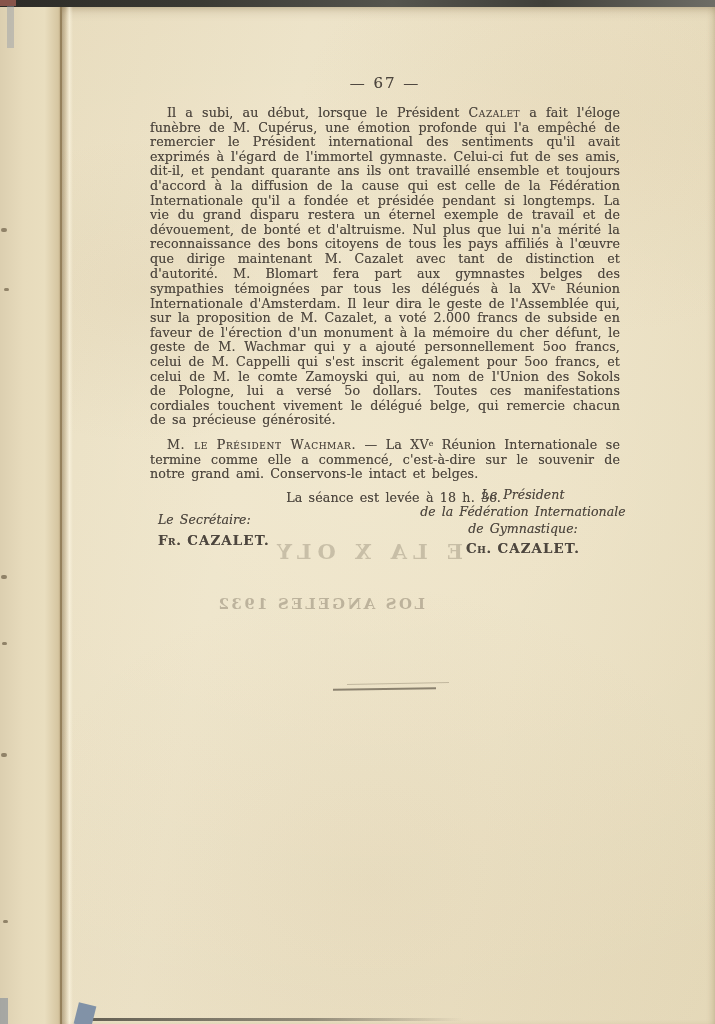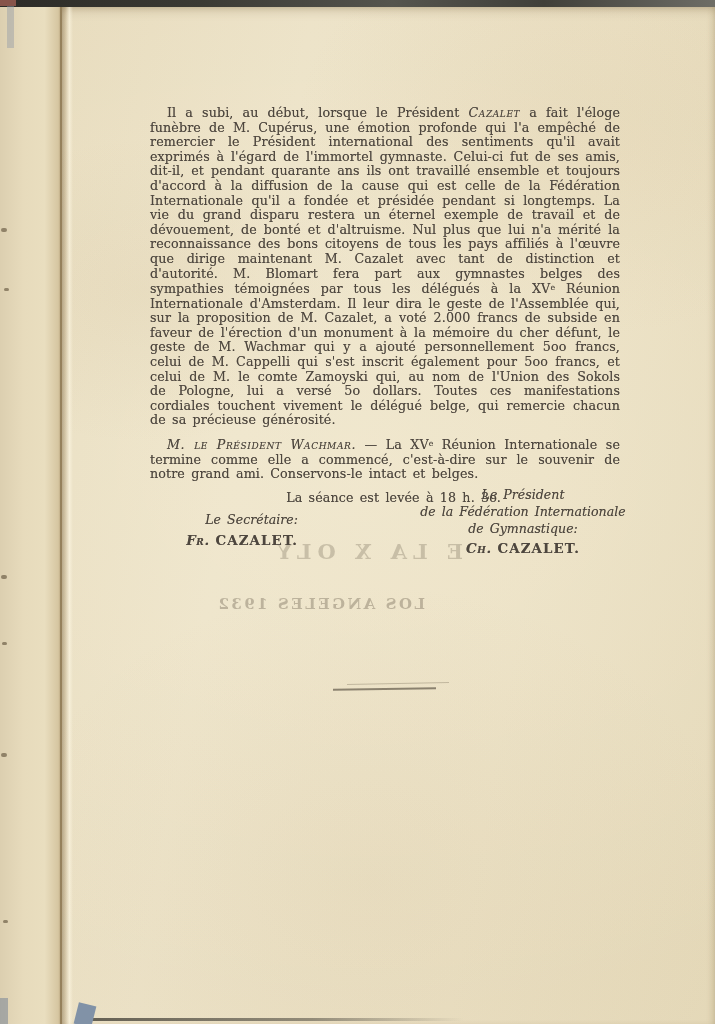--- a/index.html
+++ b/index.html
@@ -43,24 +43,24 @@
     position:absolute; left:150px; top:74px; width:470px;
     text-align:center; font-size:15px; letter-spacing:2px;
   }
   .body-text { position:absolute; left:150px; top:106px; width:470px; }
   .para {
     font-size:12.7px; line-height:14.6px; text-align:justify;
     text-indent:17px; word-spacing:2.1px; letter-spacing:.1px;
     margin:0 0 9px 0;
   }
   .para.no-justify { text-align:center; }
-  .seg-smallcaps { font-variant:small-caps; letter-spacing:.6px;font-style:italic; }
+  .seg-smallcaps { font-variant:small-caps; letter-spacing:.6px; }
   .seg-sup { font-size:.62em; vertical-align:.38em; }
   
-  .sig-left  { position:absolute; left:158px; top:512px; width:140px; text-align:right; }
+  .sig-left  { position:absolute; left:158px; top:512px; width:140px; text-align:left; }
   .sig-right { position:absolute; left:418px; top:487px; width:210px; text-align:center; }
   .sig-role  { font-style:italic; font-size:12.6px; line-height:16.8px; word-spacing:2px; }
   .sig-name  { font-size:13.4px; font-weight:700; letter-spacing:1.1px; margin-top:3px; }
   .sig-name .seg-smallcaps { font-weight:700; }
   
   .mirror { position:absolute; transform:scaleX(-1); font-family:"DejaVu Serif","Liberation Serif",serif; font-weight:600; white-space:nowrap; }
   .mirror-1 { left:228px; top:539px; width:235px; font-size:21px; letter-spacing:6px; color:rgba(100,89,72,.28); }
   .mirror-2 { left:245px; top:595px; width:180px; font-size:15px; letter-spacing:2.5px; color:rgba(100,89,72,.36); }
   
   .rule-main  { position:absolute; left:333px; top:688px; width:103px; height:2px; background:rgba(74,65,52,.6); transform:rotate(-.7deg); }
@@ -81,20 +81,21 @@
   <div class="bottom-blue"></div>
   <div class="bottom-blue2"></div>
 
   <div class="stitch" style="left:1px; top:228px; width:6px; height:4px;"></div>
   <div class="stitch" style="left:4px; top:288px; width:5px; height:3px;"></div>
   <div class="stitch" style="left:1px; top:575px; width:6px; height:4px;"></div>
   <div class="stitch" style="left:2px; top:642px; width:5px; height:3px;"></div>
   <div class="stitch" style="left:1px; top:753px; width:6px; height:4px;"></div>
   <div class="stitch" style="left:3px; top:920px; width:5px; height:3px;"></div>
 
+  <div class="page-number ink">— 67 —</div>
 
   <div class="body-text">
     <p class="para ink"><span>Il a subi, au début, lorsque le Président </span><span class="seg-smallcaps">Cazalet</span><span> a fait l'éloge funèbre de M. Cupérus, une émotion profonde qui l'a empêché de remercier le Président international des sentiments qu'il avait exprimés à l'égard de l'immortel gymnaste. Celui-ci fut de ses amis, dit-il, et pendant quarante ans ils ont travaillé ensemble et toujours d'accord à la diffusion de la cause qui est celle de la Fédération Internationale qu'il a fondée et présidée pendant si longtemps. La vie du grand disparu restera un éternel exemple de travail et de dévouement, de bonté et d'altruisme. Nul plus que lui n'a mérité la reconnaissance des bons citoyens de tous les pays affiliés à l'œuvre que dirige maintenant M. Cazalet avec tant de distinction et d'autorité. M. Blomart fera part aux gymnastes belges des sympathies témoignées par tous les délégués à la XV</span><span class="seg-sup">e</span><span> Réunion Internationale d'Amsterdam. Il leur dira le geste de l'Assemblée qui, sur la proposition de M. Cazalet, a voté 2.000 francs de subside en faveur de l'érection d'un monument à la mémoire du cher défunt, le geste de M. Wachmar qui y a ajouté personnellement 5oo francs, celui de M. Cappelli qui s'est inscrit également pour 5oo francs, et celui de M. le comte Zamoyski qui, au nom de l'Union des Sokols de Pologne, lui a versé 5o dollars. Toutes ces manifestations cordiales touchent vivement le délégué belge, qui remercie chacun de sa précieuse générosité.</span></p>
     <p class="para ink"><span class="seg-smallcaps">M. le Président Wachmar.</span><span> — La XV</span><span class="seg-sup">e</span><span> Réunion Internationale se termine comme elle a commencé, c'est-à-dire sur le souvenir de notre grand ami. Conservons-le intact et belges.</span></p>
     <p class="para no-justify ink"><span>La séance est levée à 18 h. 3o.</span></p>
   </div>
 
   <div class="mirror mirror-1">E LA X OLY</div>
   <div class="mirror mirror-2">LOS ANGELES 1932</div>
 

